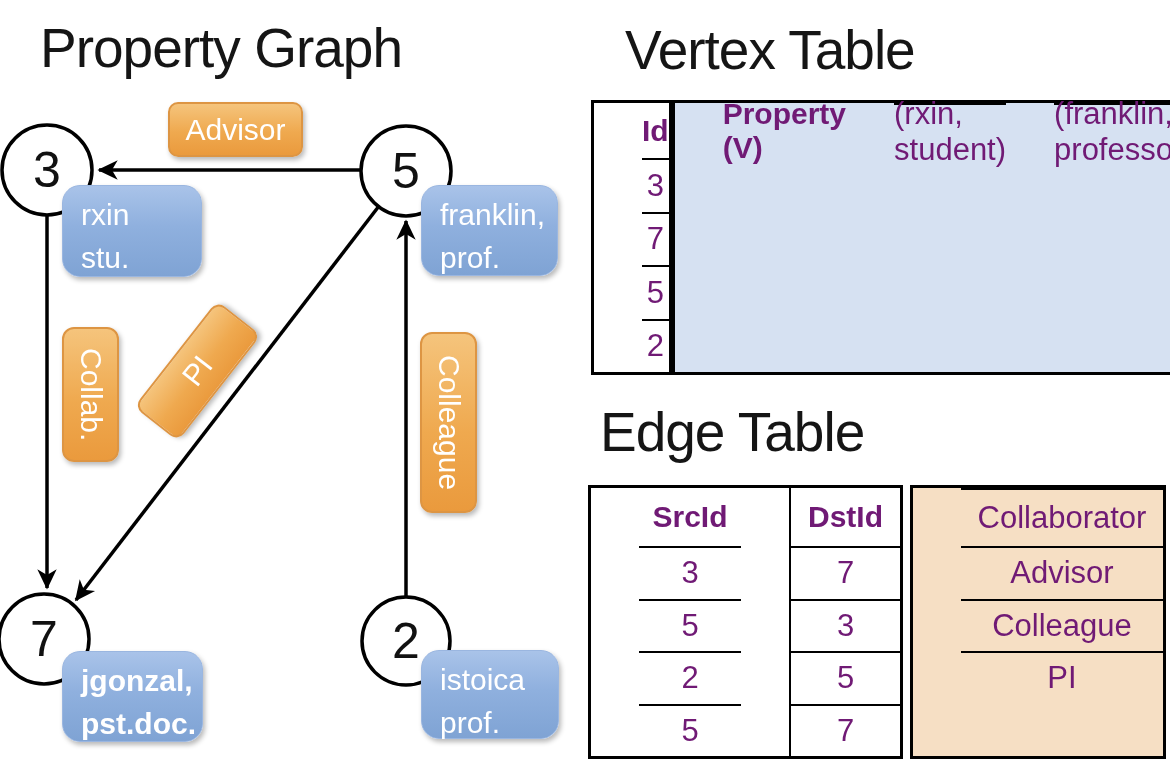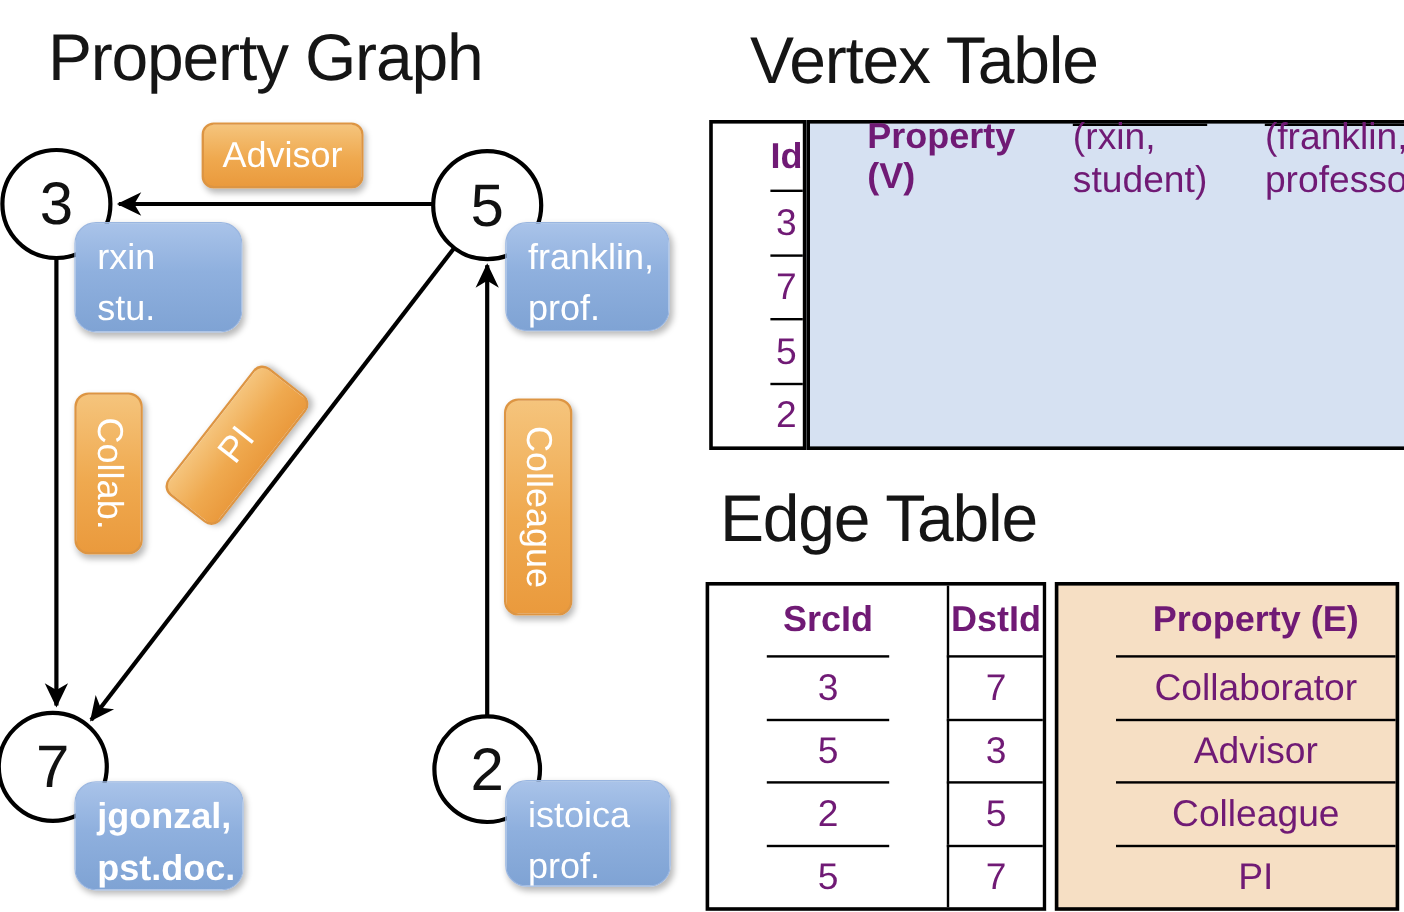--- a/index.html
+++ b/index.html
@@ -49,21 +49,21 @@
   .v-tbl{left:591px;top:100px;width:575px;height:275px;}
   .e-tbl{left:588px;top:485px;width:578px;height:274px;}
   .sub{
     box-sizing:border-box;border:3px solid #000;background:#fff;
     display:grid;height:100%;
   }
   .v-tbl .sub{grid-template-rows:55px repeat(4,1fr);}
   .e-tbl .sub{grid-template-rows:58px repeat(4,1fr);}
   .col-id{width:188px;grid-template-columns:1fr;}
   .col-vprop{flex:1;grid-template-columns:1fr 1fr 1fr;background:#d6e1f2;}
-  .col-ids{width:284px;grid-template-columns:150px 1fr;}
+  .col-ids{width:315px;grid-template-columns:150px 1fr;}
   .col-eprop{flex:1;grid-template-columns:1fr;background:#f6dfc4;}
   .tgap{background:#fff;}
   .v-tbl .tgap{width:5px;}
   .e-tbl .tgap{width:7px;}
   .cell{
     display:flex;align-items:center;justify-content:center;
     font-size:31px;color:#701a75;box-sizing:border-box;margin-left:48px;
   }
   .cell.hdr{font-weight:bold;font-size:30px;}
   .bt{border-top:2.5px solid #000;}
@@ -147,21 +147,20 @@
       <div class="cell bt bl">7</div>
       <div class="cell bt">5</div>
       <div class="cell bt bl">3</div>
       <div class="cell bt">2</div>
       <div class="cell bt bl">5</div>
       <div class="cell bt">5</div>
       <div class="cell bt bl">7</div>
     </div>
     <div class="tgap"></div>
     <div class="sub col-eprop">
-      <div class="cell hdr">Property (E)</div>
       <div class="cell bt">Collaborator</div>
       <div class="cell bt">Advisor</div>
       <div class="cell bt">Colleague</div>
       <div class="cell bt">PI</div>
     </div>
   </div>
 
 </div>
 
 </body></html>

